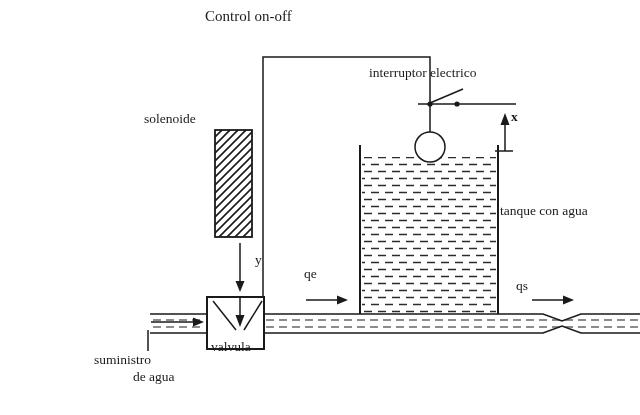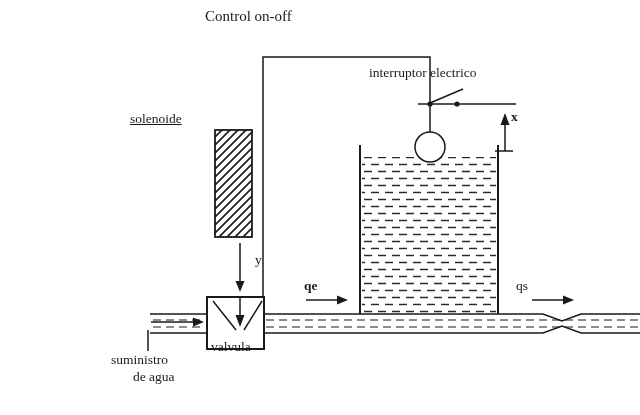--- a/index.html
+++ b/index.html
@@ -110,22 +110,23 @@
     </g>
 
     <g stroke="#1a1a1a" stroke-width="1.5" fill="#1a1a1a">
       <line x1="532" y1="300" x2="565" y2="300"></line>
       <polygon points="574,300 563,295.5 563,304.5" stroke="none"></polygon>
     </g>
   </svg>
 
   <div class="lbl title" style="left:205px; top:8px;">Control on-off</div>
   <div class="lbl" style="left:369px; top:66px;">interruptor electrico</div>
-  <div class="lbl" style="left:130px; top:112px;text-decoration:underline;">solenoide</div>
-  <div class="lbl" style="left:111px; top:353px;">suministro</div>
+  <div class="lbl" style="left:144px; top:112px;">solenoide</div>
+  <div class="lbl" style="left:500px; top:204px;">tanque con agua</div>
+  <div class="lbl" style="left:94px; top:353px;">suministro</div>
   <div class="lbl" style="left:133px; top:370px;">de agua</div>
   <div class="lbl" style="left:211px; top:340px;">valvula</div>
   <div class="lbl" style="left:255px; top:253px;">y</div>
-  <div class="lbl" style="left:304px; top:279px;font-weight:bold;">qe</div>
+  <div class="lbl" style="left:304px; top:267px;">qe</div>
   <div class="lbl" style="left:516px; top:279px;">qs</div>
   <div class="lbl bold" style="left:511px; top:110px;">x</div>
 
 </div>
 
 </body></html>

